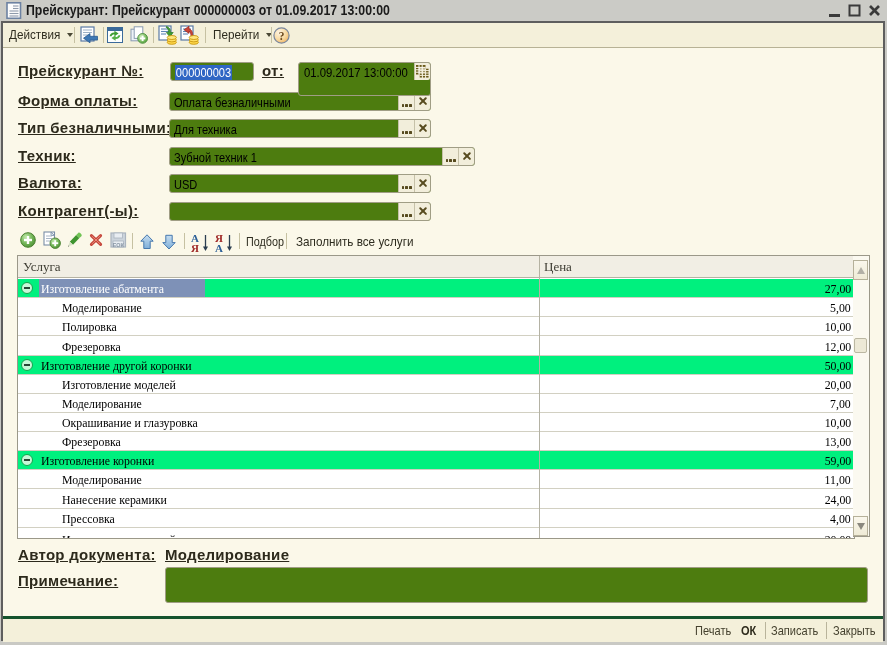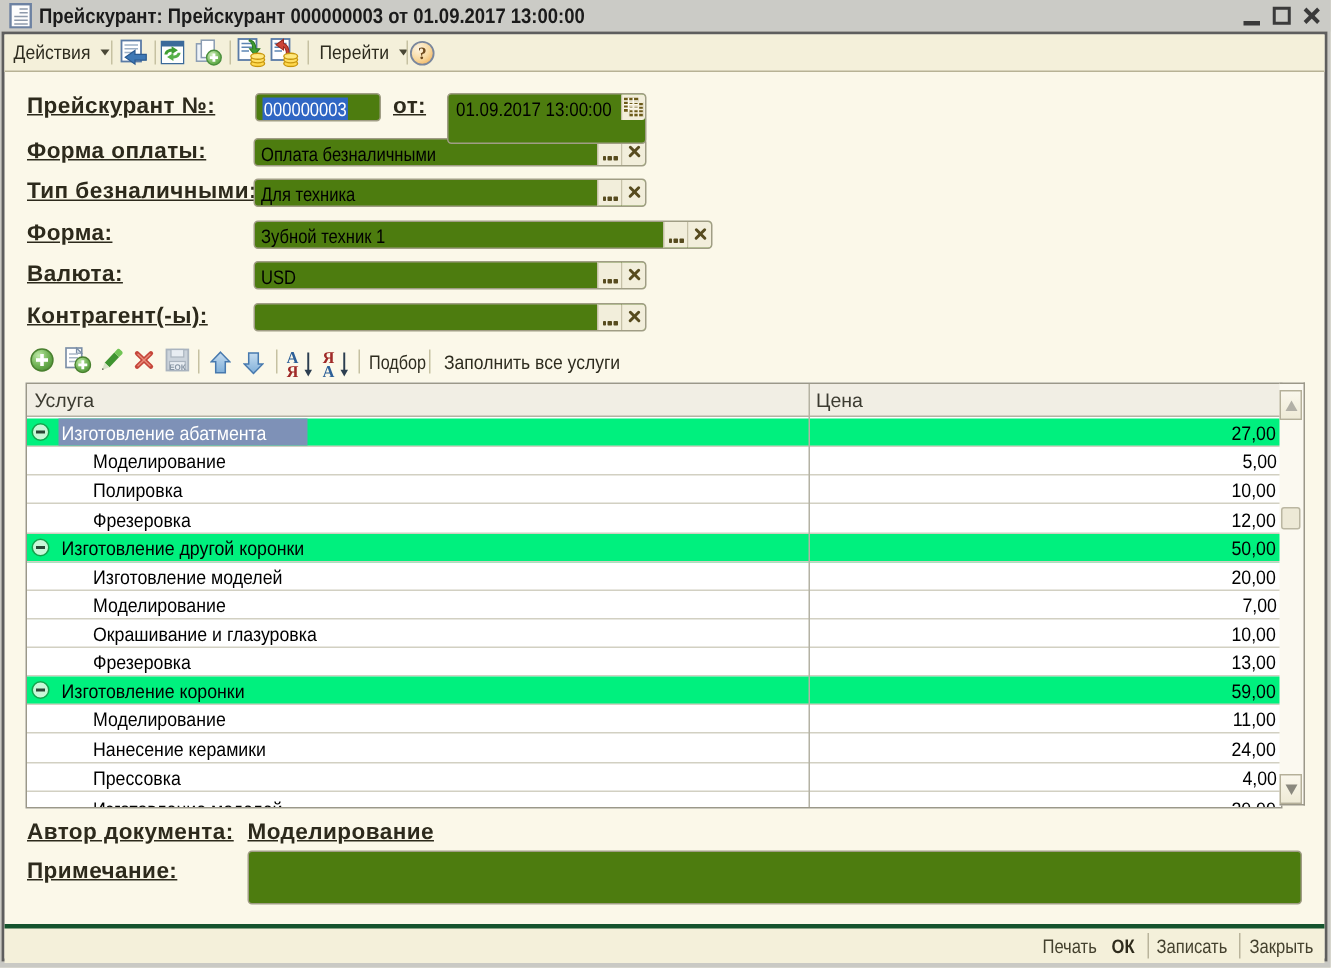--- a/index.html
+++ b/index.html
@@ -11,21 +11,21 @@
   #client{position:absolute;left:1px;top:21px;width:880px;height:616px;border:2px solid #5e5e5e;background:#fbf8e9;}
   
   #toolbar{position:absolute;left:0;top:0;width:880px;height:24px;background:#f4f0da;border-bottom:1px solid #b7b295;}
   .tsep{position:absolute;top:4px;width:1px;height:16px;background:#c6c1a2;}
   .tbtext{position:absolute;top:4px;font-size:13px;color:#2e2c1f;white-space:nowrap;transform:scaleX(0.9);transform-origin:left top;}
   .darr{position:absolute;width:0;height:0;border-left:3.5px solid transparent;border-right:3.5px solid transparent;border-top:4px solid #4a4836;}
   label.f{position:absolute;left:15px;font-size:15px;font-weight:bold;color:#2d2a1c;white-space:nowrap;letter-spacing:0.3px;text-decoration:underline;}
   .inp{position:absolute;background:#4d7c0f;border:1px solid #a09d85;border-radius:3px;box-sizing:border-box;font-size:13px;color:#000;}
   .inp .txt{position:absolute;left:4px;top:2px;white-space:nowrap;transform:scaleX(0.85);transform-origin:left top;}
   
-  #grid{position:absolute;left:14px;top:232px;width:836px;height:282px;background:#fff;border:1px solid #9b9889;}
+  #grid{position:absolute;left:14px;top:232px;width:836px;height:282px;background:#fff;border:1px solid #9b9889;font-family:Liberation Serif, serif;}
   #vscroll{position:absolute;left:850px;top:232px;width:17px;height:282px;background:#fbf9f0;border:1px solid #9b9889;border-left:none;box-sizing:border-box;}
   .gr{position:absolute;left:0;width:100%;height:19px;border-bottom:1px solid #d2d0c2;box-sizing:border-box;font-size:13px;color:#000;}
   .gr .c1{position:absolute;top:2px;white-space:nowrap;transform:scaleX(0.91);transform-origin:left top;}
   .gr .c2{position:absolute;right:3px;top:2px;white-space:nowrap;transform:scaleX(0.91);transform-origin:right top;}
   .green{background:#00f07e;}
   .vline{position:absolute;left:521px;top:0;width:1px;height:100%;background:#b4b2a4;}
   #botbar{position:absolute;left:0;top:593px;width:880px;height:23px;background:#f4f0da;border-top:3px solid #14532d;}
   .bb{position:absolute;top:4px;font-size:13px;color:#44412e;white-space:nowrap;transform:scaleX(0.85);transform-origin:left top;}
   .bsep{position:absolute;top:3px;width:1px;height:17px;background:#b9b49b;}
   .dots,.clr{position:absolute;top:0;width:15px;height:17px;background:#f2eedb;border-left:1px solid #c6c1a8;font-style:normal;}
@@ -149,21 +149,21 @@
               <stop offset="1" stop-color="#eeab52"></stop>
             </radialGradient>
           </defs>
         <circle cx="8.5" cy="8.5" r="7.6" fill="url(#hg)" stroke="#7a879d" stroke-width="1.2"></circle>
         <text x="8.5" y="12.6" font-size="11.5" font-weight="bold" fill="#6e4a1e" text-anchor="middle" font-family="Liberation Serif">?</text>
       </svg>
     </div>
 
     <label class="f" style="top:69px">Форма оплаты:</label>
     <label class="f" style="top:96px">Тип безналичными:</label>
-    <label class="f" style="top:124px">Форма:</label>
+    <label class="f" style="top:124px">Техник:</label>
     <label class="f" style="top:151px">Валюта:</label>
     <label class="f" style="top:179px">Контрагент(-ы):</label>
     <div class="inp combo" style="left:166px;top:96px;width:262px;height:19px">
         <span class="txt">Для техника</span>
         <i class="dots">
           <b></b>
           <b></b>
           <b></b>
         </i>
         <i class="clr">

